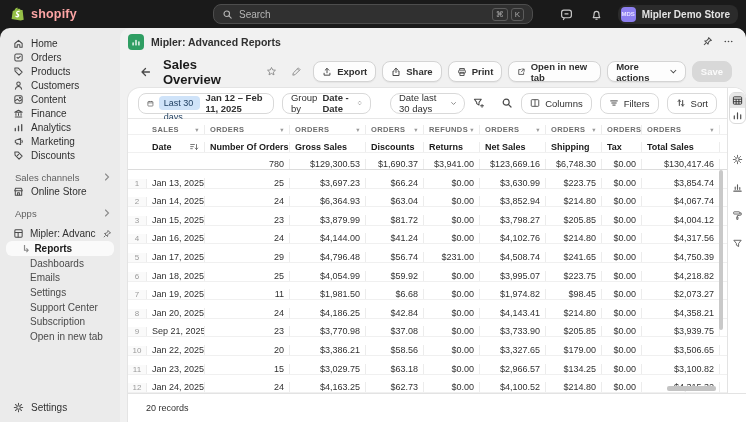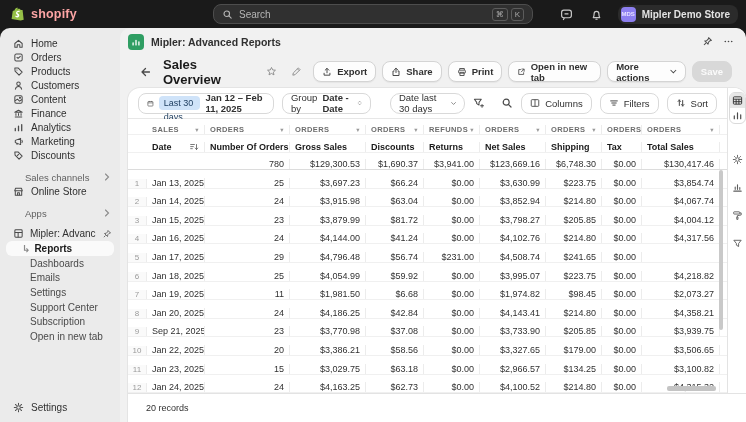--- a/index.html
+++ b/index.html
@@ -24,21 +24,21 @@
   .store-name{color:#e3e3e3;font-size:10px;font-weight:bold;}
 
   
   .content{position:absolute;top:28px;left:0;right:0;bottom:0;background:#ebebeb;border-radius:10px 10px 0 0;overflow:hidden;}
 
   
   .sidebar{position:absolute;top:0;left:0;bottom:0;width:120px;padding-top:8px;font-size:10px;}
   .nav-item{display:flex;align-items:center;gap:7px;height:14px;padding:0 8px 0 13px;color:#303030;cursor:default;}
   .nav-item .lbl{white-space:nowrap;overflow:hidden;text-overflow:ellipsis;}
   .nav-section{display:flex;align-items:center;justify-content:space-between;height:14px;margin-top:8px;
-               padding:0 10px 0 25px;color:#616161;font-size:9.5px;}
+               padding:0 10px 0 15px;color:#616161;font-size:9.5px;}
   .nav-sub{padding-left:30px;height:14.6px;display:flex;align-items:center;color:#4a4a4a;}
   .nav-active{margin:0 6px;padding-left:16px;border-radius:6px;background:rgba(255,255,255,.75);font-weight:bold;color:#1a1a1a;
               height:15px;display:flex;align-items:center;gap:4px;}
   .branch{color:#8a8a8a;font-size:10px;}
   .app-row{display:flex;align-items:center;gap:6px;height:15px;padding:0 8px 0 13px;margin-top:6px;}
   .app-row .lbl{flex:1;white-space:nowrap;overflow:hidden;font-size:10px;}
   .sidebar-settings{position:absolute;bottom:8px;left:0;right:0;}
 
   
   .main{position:absolute;top:0;left:120px;right:0;bottom:0;background:#f1f1f1;border-radius:10px 10px 0 0;
@@ -552,21 +552,21 @@
                   <div class="gcell num" style="width: 56px;">$0.00</div>
                   <div class="gcell num" style="width: 66px;">$3,630.99</div>
                   <div class="gcell num" style="width: 56px;">$223.75</div>
                   <div class="gcell num" style="width: 40px;">$0.00</div>
                   <div class="gcell num" style="width: 78px;">$3,854.74</div>
                 </div>
                 <div class="grow drow">
                   <div class="gcell rn" style="width: 19px;">2</div>
                   <div class="gcell " style="width: 58px;">Jan 14, 2025</div>
                   <div class="gcell num" style="width: 85px;">24</div>
-                  <div class="gcell num" style="width: 76px;">$3,915.98</div>
+                  <div class="gcell num" style="width: 76px;">$6,364.93</div>
                   <div class="gcell num" style="width: 58px;">$63.04</div>
                   <div class="gcell num" style="width: 56px;">$0.00</div>
                   <div class="gcell num" style="width: 66px;">$3,852.94</div>
                   <div class="gcell num" style="width: 56px;">$214.80</div>
                   <div class="gcell num" style="width: 40px;">$0.00</div>
                   <div class="gcell num" style="width: 78px;">$4,067.74</div>
                 </div>
                 <div class="grow drow">
                   <div class="gcell rn" style="width: 19px;">3</div>
                   <div class="gcell " style="width: 58px;">Jan 15, 2025</div>
@@ -594,20 +594,21 @@
                 <div class="grow drow">
                   <div class="gcell rn" style="width: 19px;">5</div>
                   <div class="gcell " style="width: 58px;">Jan 17, 2025</div>
                   <div class="gcell num" style="width: 85px;">29</div>
                   <div class="gcell num" style="width: 76px;">$4,796.48</div>
                   <div class="gcell num" style="width: 58px;">$56.74</div>
                   <div class="gcell num" style="width: 56px;">$231.00</div>
                   <div class="gcell num" style="width: 66px;">$4,508.74</div>
                   <div class="gcell num" style="width: 56px;">$241.65</div>
                   <div class="gcell num" style="width: 40px;">$0.00</div>
+                  <div class="gcell num" style="width: 78px;">$4,750.39</div>
                 </div>
                 <div class="grow drow">
                   <div class="gcell rn" style="width: 19px;">6</div>
                   <div class="gcell " style="width: 58px;">Jan 18, 2025</div>
                   <div class="gcell num" style="width: 85px;">25</div>
                   <div class="gcell num" style="width: 76px;">$4,054.99</div>
                   <div class="gcell num" style="width: 58px;">$59.92</div>
                   <div class="gcell num" style="width: 56px;">$0.00</div>
                   <div class="gcell num" style="width: 66px;">$3,995.07</div>
                   <div class="gcell num" style="width: 56px;">$223.75</div>

